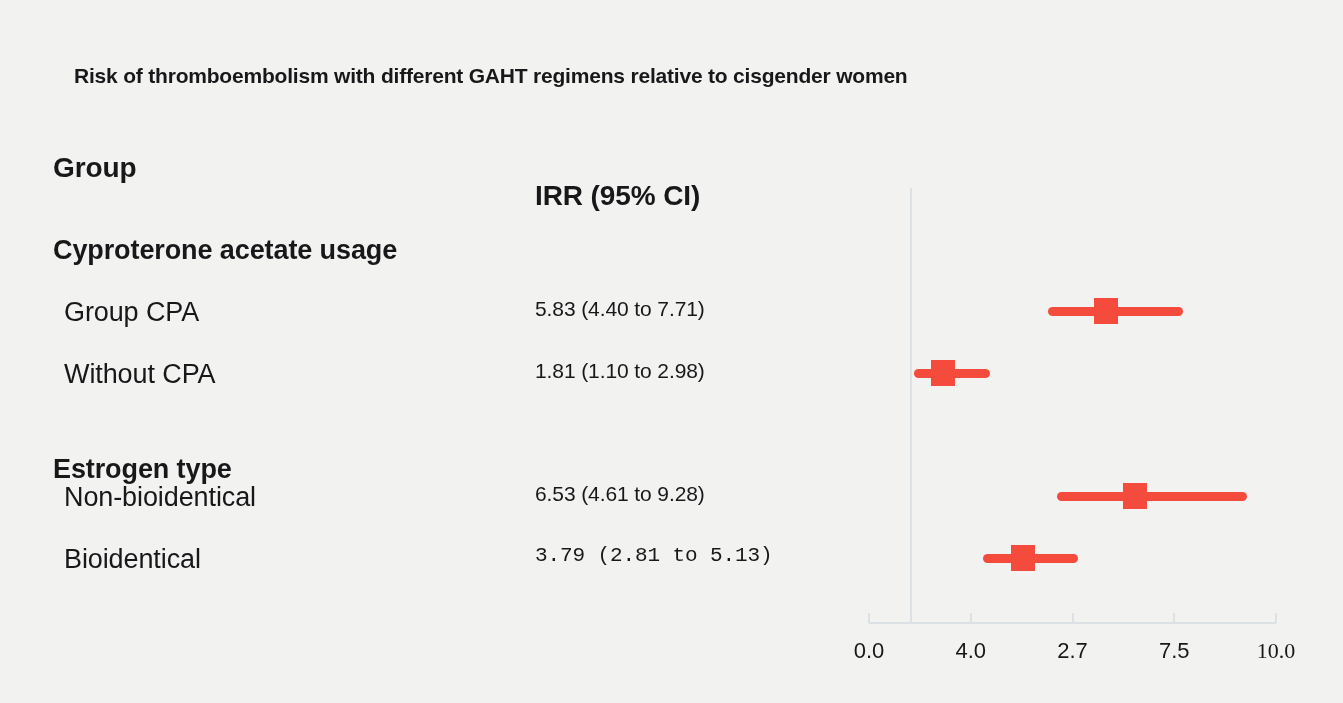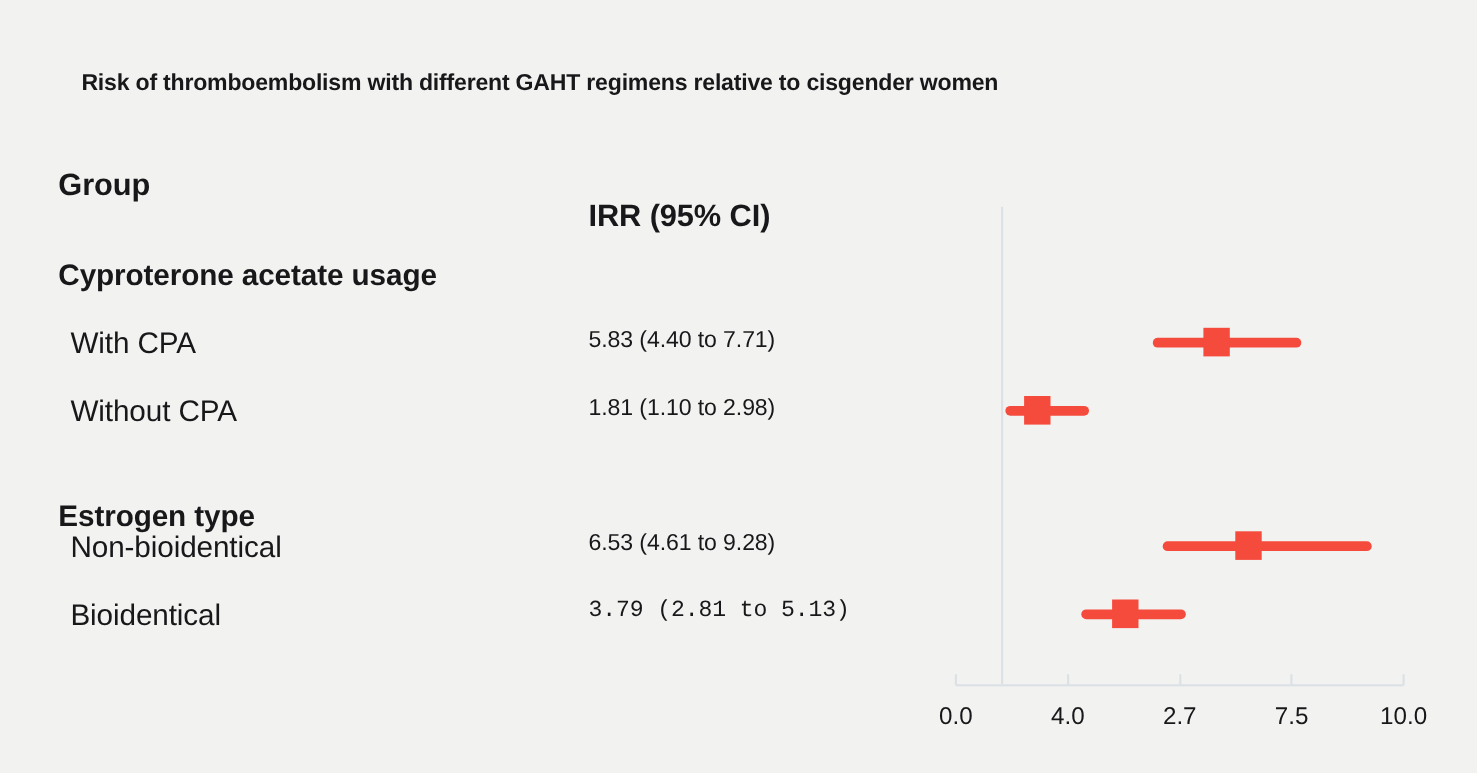--- a/index.html
+++ b/index.html
@@ -124,21 +124,21 @@
 
 <div id="chart-title">
   <span class="t-strong">Risk of thromboembolism with different GAHT regimens</span><span class="t-light"> relative to cisgender women</span>
 </div>
 
 <div class="col-head" id="head-group">Group</div>
 <div class="col-head" id="head-irr">IRR (95% CI)</div>
 
 <div id="table-body">
     <div class="row-label group-head" style="top: 235px;">Cyproterone acetate usage</div>
-    <div class="row-label item" style="top: 297px;">With CPA</div>
+    <div class="row-label item" style="top: 297px;">Group CPA</div>
     <div class="row-value" style="top: 297px;">5.83 (4.40 to 7.71)</div>
     <div class="row-label item" style="top: 359px;">Without CPA</div>
     <div class="row-value" style="top: 359px;">1.81 (1.10 to 2.98)</div>
     <div class="row-label group-head" style="top: 421px; margin-top: 33px;">Estrogen type</div>
     <div class="row-label item" style="top: 482px;">Non-bioidentical</div>
     <div class="row-value" style="top: 482px;">6.53 (4.61 to 9.28)</div>
     <div class="row-label item" style="top: 544px;">Bioidentical</div>
     <div class="row-value" style="top: 544px; font-family: Liberation Mono, monospace;">3.79 (2.81 to 5.13)</div>
   </div>
 
@@ -148,21 +148,21 @@
   <div id="axis-group">
       <div class="axis-cap" style="left: 868px; top: 613px;"></div>
       <div class="axis-tick-label" style="left: 869px; top: 638px;">0.0</div>
       <div class="axis-tick" style="left: 969.75px; top: 613px;"></div>
       <div class="axis-tick-label" style="left: 970.75px; top: 638px;">4.0</div>
       <div class="axis-tick" style="left: 1071.5px; top: 613px;"></div>
       <div class="axis-tick-label" style="left: 1072.5px; top: 638px;">2.7</div>
       <div class="axis-tick" style="left: 1173.25px; top: 613px;"></div>
       <div class="axis-tick-label" style="left: 1174.25px; top: 638px;">7.5</div>
       <div class="axis-cap" style="left: 1275px; top: 613px;"></div>
-      <div class="axis-tick-label" style="left: 1276px; top: 638px;">10.0</div>
+      <div class="axis-tick-label" style="left: 1276px; top: 638px; font-family: Liberation Serif, serif;">10.0</div>
     </div>
   <div id="series-group">
       <div class="ci-bar" style="left: 1048.08px; width: 134.717px; top: 307px;"></div>
       <div class="ci-point" style="left: 1106.28px; top: 298px;"></div>
       <div class="ci-bar" style="left: 913.77px; width: 76.516px; top: 369px;"></div>
       <div class="ci-point" style="left: 942.667px; top: 360px;"></div>
       <div class="ci-bar" style="left: 1056.63px; width: 190.069px; top: 492px;"></div>
       <div class="ci-point" style="left: 1134.77px; top: 483px;"></div>
       <div class="ci-bar" style="left: 983.367px; width: 94.424px; top: 554px;"></div>
       <div class="ci-point" style="left: 1023.25px; top: 545px;"></div>

